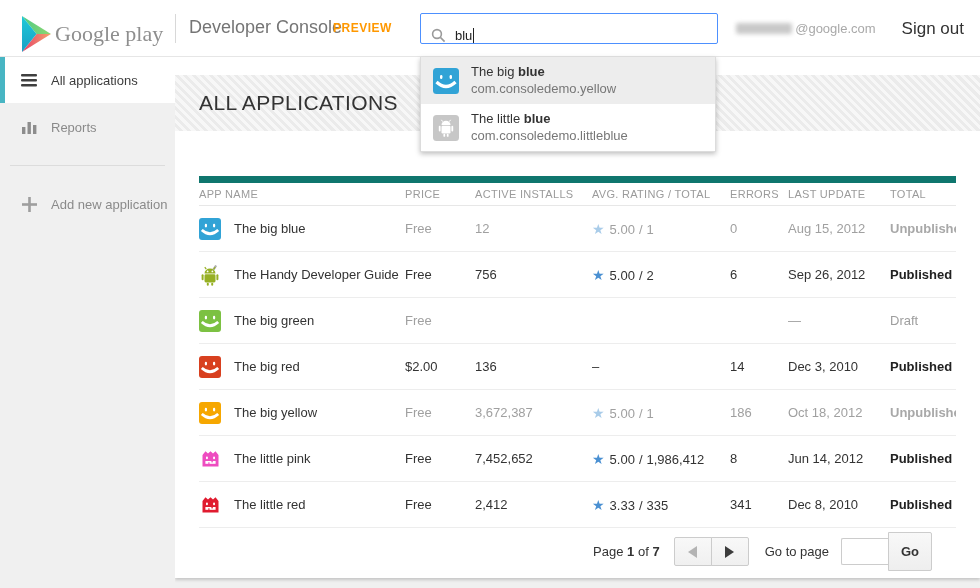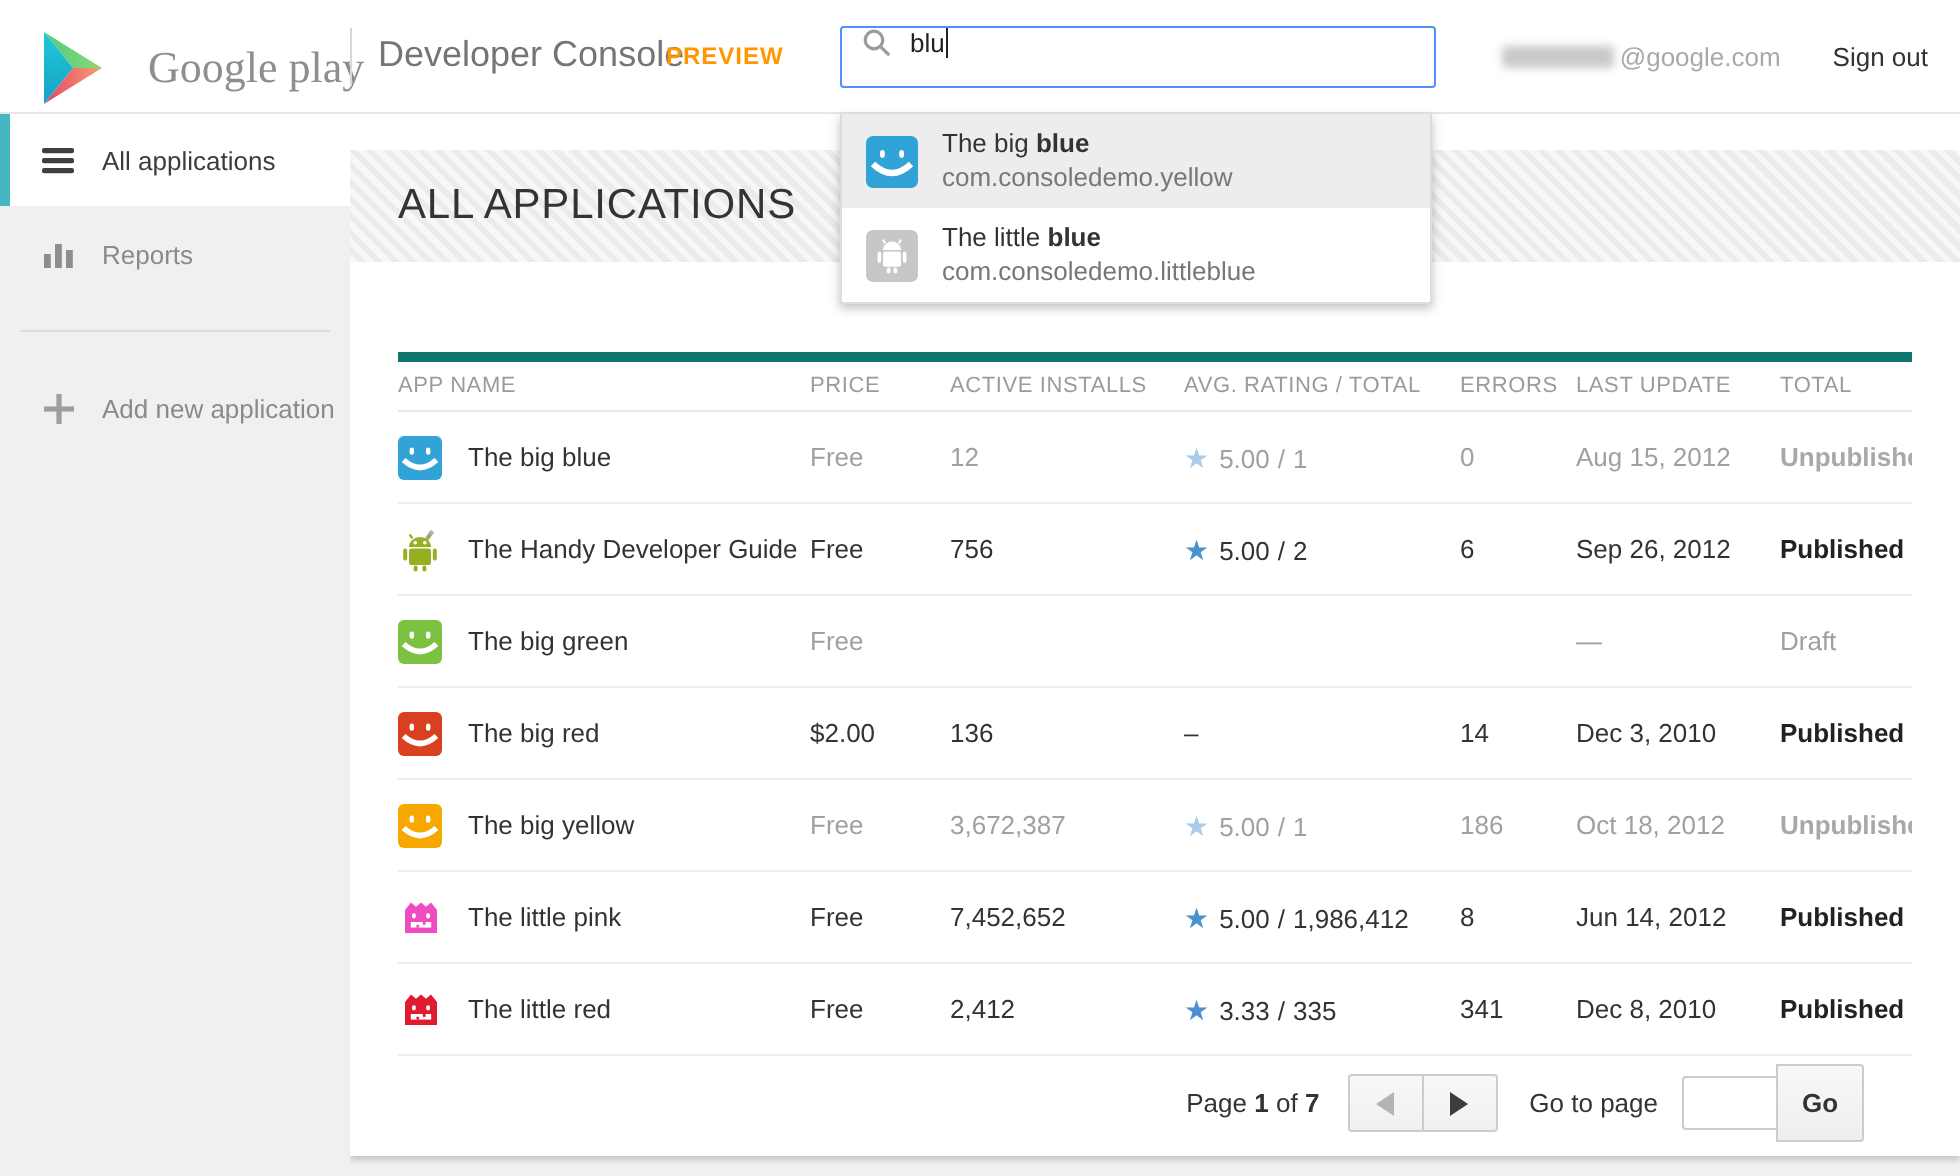--- a/index.html
+++ b/index.html
@@ -2,35 +2,35 @@
 <html><head>
 <meta charset="utf-8">
 <style>
   * { margin:0; padding:0; box-sizing:border-box; }
   html,body { width:980px; height:588px; overflow:hidden; }
   body { background:#f0f0f0; font-family:"Liberation Sans", sans-serif; position:relative; }
 
   
   .topbar { position:absolute; top:0; left:0; right:0; height:57px; background:#fff;
             border-bottom:1px solid #e6e6e6; z-index:10; }
-  .logo-group { position:absolute; left:22px; top:0; height:67px; display:flex; align-items:center; gap:20px; }
+  .logo-group { position:absolute; left:22px; top:0; height:67px; display:flex; align-items:center; gap:1px; }
   .brand-text { font-family:"Liberation Serif", serif; font-size:22px; color:#8e8e8e; letter-spacing:0; }
   .topbar-divider { position:absolute; left:175px; top:14px; width:1px; height:29px; background:#d8d8d8; }
   .product-name { position:absolute; left:189px; top:17px; font-size:18px; color:#757575; }
   .preview-badge { position:absolute; left:333px; top:21px; font-size:12px; font-weight:bold;
                    color:#ff9800; letter-spacing:.5px; }
   .account { position:absolute; right:16px; top:0; height:57px; display:flex; align-items:center; gap:26px; }
   .account-email { font-size:13px; color:#a9a9a9; display:flex; align-items:center; }
   .email-smudge { display:inline-block; width:56px; height:11px; background:#c9c9c9;
                   border-radius:2px; filter:blur(2px); margin-right:3px; }
-  .sign-out { font-size:13px; color:#333; text-decoration:none; }
+  .sign-out { font-size:17px; color:#333; text-decoration:none; }
 
   
   .search-box { position:absolute; left:420px; top:13px; width:298px; height:31px; background:#fff;
-                border:1px solid #4d90fe; border-radius:2px; display:flex; align-items:flex-start;
+                border:1px solid #4d90fe; border-radius:2px; display:flex; align-items:flex-end;
                 padding:0 10px; z-index:12; }
   .search-text { font-size:13px; color:#222; margin-left:9px; }
   .caret { display:inline-block; width:1px; height:15px; background:#222; margin-left:1px; vertical-align:-2px; }
 
   
   .dropdown { position:absolute; left:420px; top:57px; width:296px; background:#fff; z-index:30;
               border:1px solid #dcdcdc; border-top:none; box-shadow:0 2px 5px rgba(0,0,0,.25); }
   .dd-item { display:flex; align-items:center; gap:12px; padding:7px 12px; height:47px; cursor:pointer; }
   .dd-item.active { background:#ededed; }
   .dd-title { font-size:13px; color:#333; line-height:16px; }
@@ -51,21 +51,21 @@
   .panel { position:absolute; left:175px; top:57px; right:0; bottom:10px; background:#fff;
            box-shadow:0 2px 3px rgba(0,0,0,.18); z-index:1; }
   .title-band { margin-top:18px; height:56px;
       background:repeating-linear-gradient(45deg,#f7f7f7 0px,#f7f7f7 3px,#ebebeb 3px,#ebebeb 6px); }
   .page-title { font-size:21px; font-weight:normal; color:#333; line-height:56px;
                 padding-left:24px; letter-spacing:.4px; }
 
   .table { margin:45px 24px 0 24px; }
   .thead, .trow { display:grid; grid-template-columns:206px 70px 117px 138px 58px 102px 1fr;
                   align-items:center; }
-  .thead { height:30px; border-top:5px solid #0f766e; border-bottom:1px solid #e7e7e7;
+  .thead { height:30px; border-top:7px solid #0f766e; border-bottom:1px solid #e7e7e7;
            font-size:11px; color:#9b9b9b; letter-spacing:.3px; }
   .trow { height:46px; border-bottom:1px solid #ededed; font-size:13px; cursor:pointer; }
   .cell { padding-right:8px; white-space:nowrap; overflow:hidden; }
   .app-cell { display:flex; align-items:center; gap:13px; color:#333; }
   .icon-box { width:22px; height:22px; display:flex; align-items:center; justify-content:center; flex:none; }
   .val { color:#333; }
   .trow.muted .val { color:#a0a0a0; }
   .star { color:#4a90d2; font-size:14px; margin-right:5px; }
   .trow.muted .star { color:#a9cce9; }
   .sep { margin:0 4px; }

